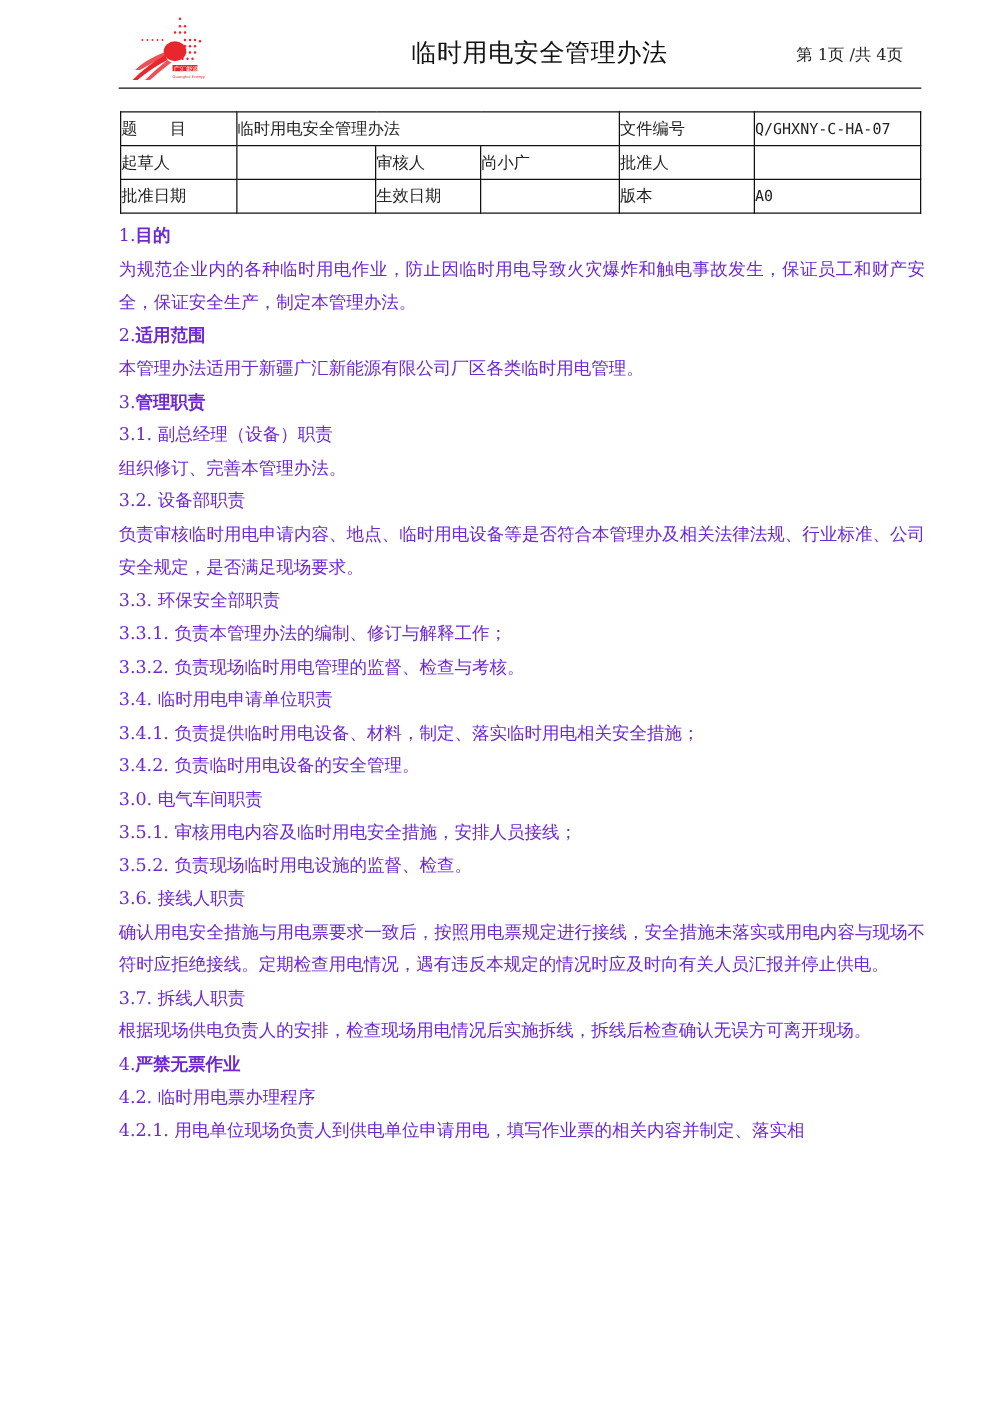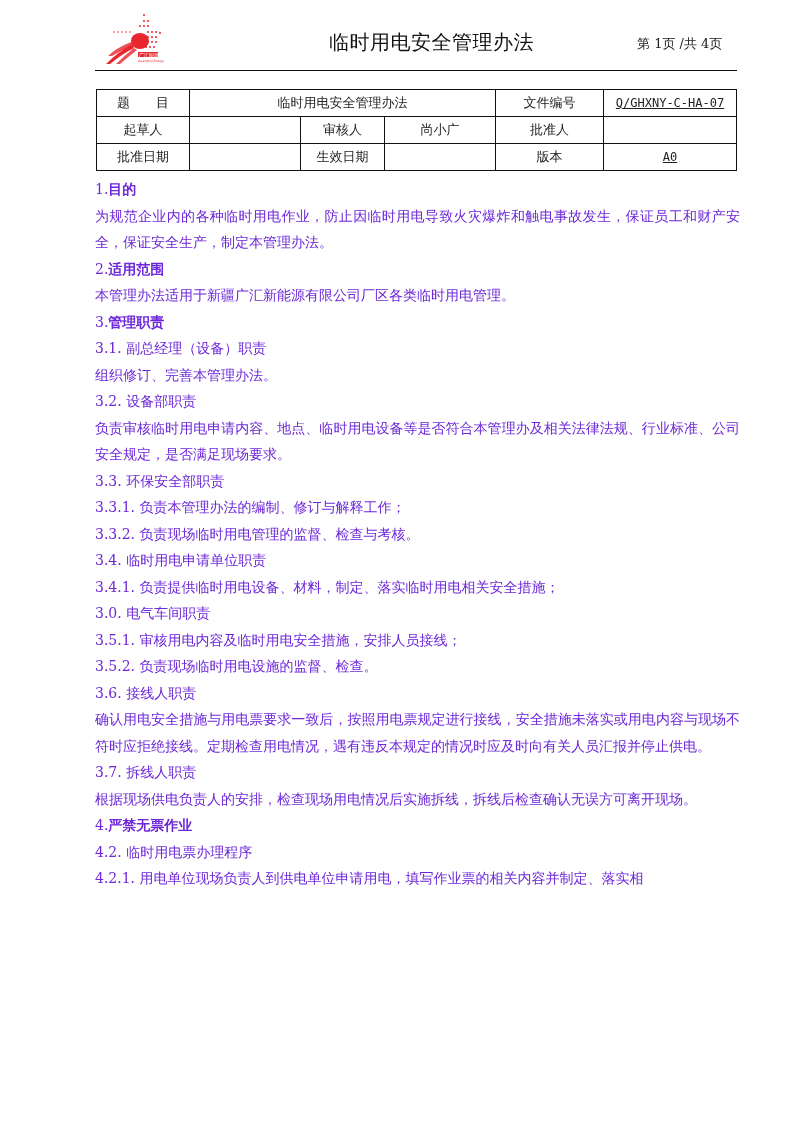--- a/index.html
+++ b/index.html
@@ -23,23 +23,23 @@
     position: absolute; left: 95px; top: 70px; width: 642px; height: 0;
     border-top: 1.5px solid #111;
   }
   table.meta {
     position: absolute; left: 96px; top: 89px;
     border-collapse: collapse; table-layout: fixed;
     font-size: 13px;
   }
   table.meta td {
     border: 1px solid #111; height: 26px; padding: 0;
-    text-align: center; vertical-align: middle; color: #222;
+    text-align: left; vertical-align: middle; color: #222;
   }
-  .code { font-family: "DejaVu Sans Mono", "Liberation Mono", monospace; font-size: 12px; text-decoration: underline; }
+  .code { font-family: "DejaVu Sans Mono", "Liberation Mono", monospace; font-size: 12px; }
   .content {
     position: absolute; left: 95px; top: 176px; width: 645px;
     font-size: 14px; line-height: 26.5px; color: #6d28d9;
   }
   .content p { margin: 0; text-align: justify; }
   .content .h {
     font-family: "DejaVu Sans", "Liberation Sans", sans-serif;
     font-weight: bold; font-size: 14px;
   }
   .content .h .num { font-family: "DejaVu Serif", "Liberation Serif", serif; font-weight: normal; }
@@ -133,20 +133,21 @@
   <p class="h"><span class="num">3.</span><span>管理职责</span></p>
   <p>3.1.  副总经理（设备）职责</p>
   <p>组织修订、完善本管理办法。</p>
   <p>3.2.  设备部职责</p>
   <p>负责审核临时用电申请内容、地点、临时用电设备等是否符合本管理办及相关法律法规、行业标准、公司安全规定，是否满足现场要求。</p>
   <p>3.3.  环保安全部职责</p>
   <p>3.3.1.  负责本管理办法的编制、修订与解释工作；</p>
   <p>3.3.2.  负责现场临时用电管理的监督、检查与考核。</p>
   <p>3.4.  临时用电申请单位职责</p>
   <p>3.4.1.  负责提供临时用电设备、材料，制定、落实临时用电相关安全措施；</p>
+  <p>3.4.2.  负责临时用电设备的安全管理。</p>
   <p>3.0.  电气车间职责</p>
   <p>3.5.1.  审核用电内容及临时用电安全措施，安排人员接线；</p>
   <p>3.5.2.  负责现场临时用电设施的监督、检查。</p>
   <p>3.6.  接线人职责</p>
   <p>确认用电安全措施与用电票要求一致后，按照用电票规定进行接线，安全措施未落实或用电内容与现场不符时应拒绝接线。定期检查用电情况，遇有违反本规定的情况时应及时向有关人员汇报并停止供电。</p>
   <p>3.7.  拆线人职责</p>
   <p>根据现场供电负责人的安排，检查现场用电情况后实施拆线，拆线后检查确认无误方可离开现场。</p>
   <p class="h"><span class="num">4.</span><span>严禁无票作业</span></p>
   <p>4.2.  临时用电票办理程序</p>
   <p>4.2.1.  用电单位现场负责人到供电单位申请用电，填写作业票的相关内容并制定、落实相</p>

